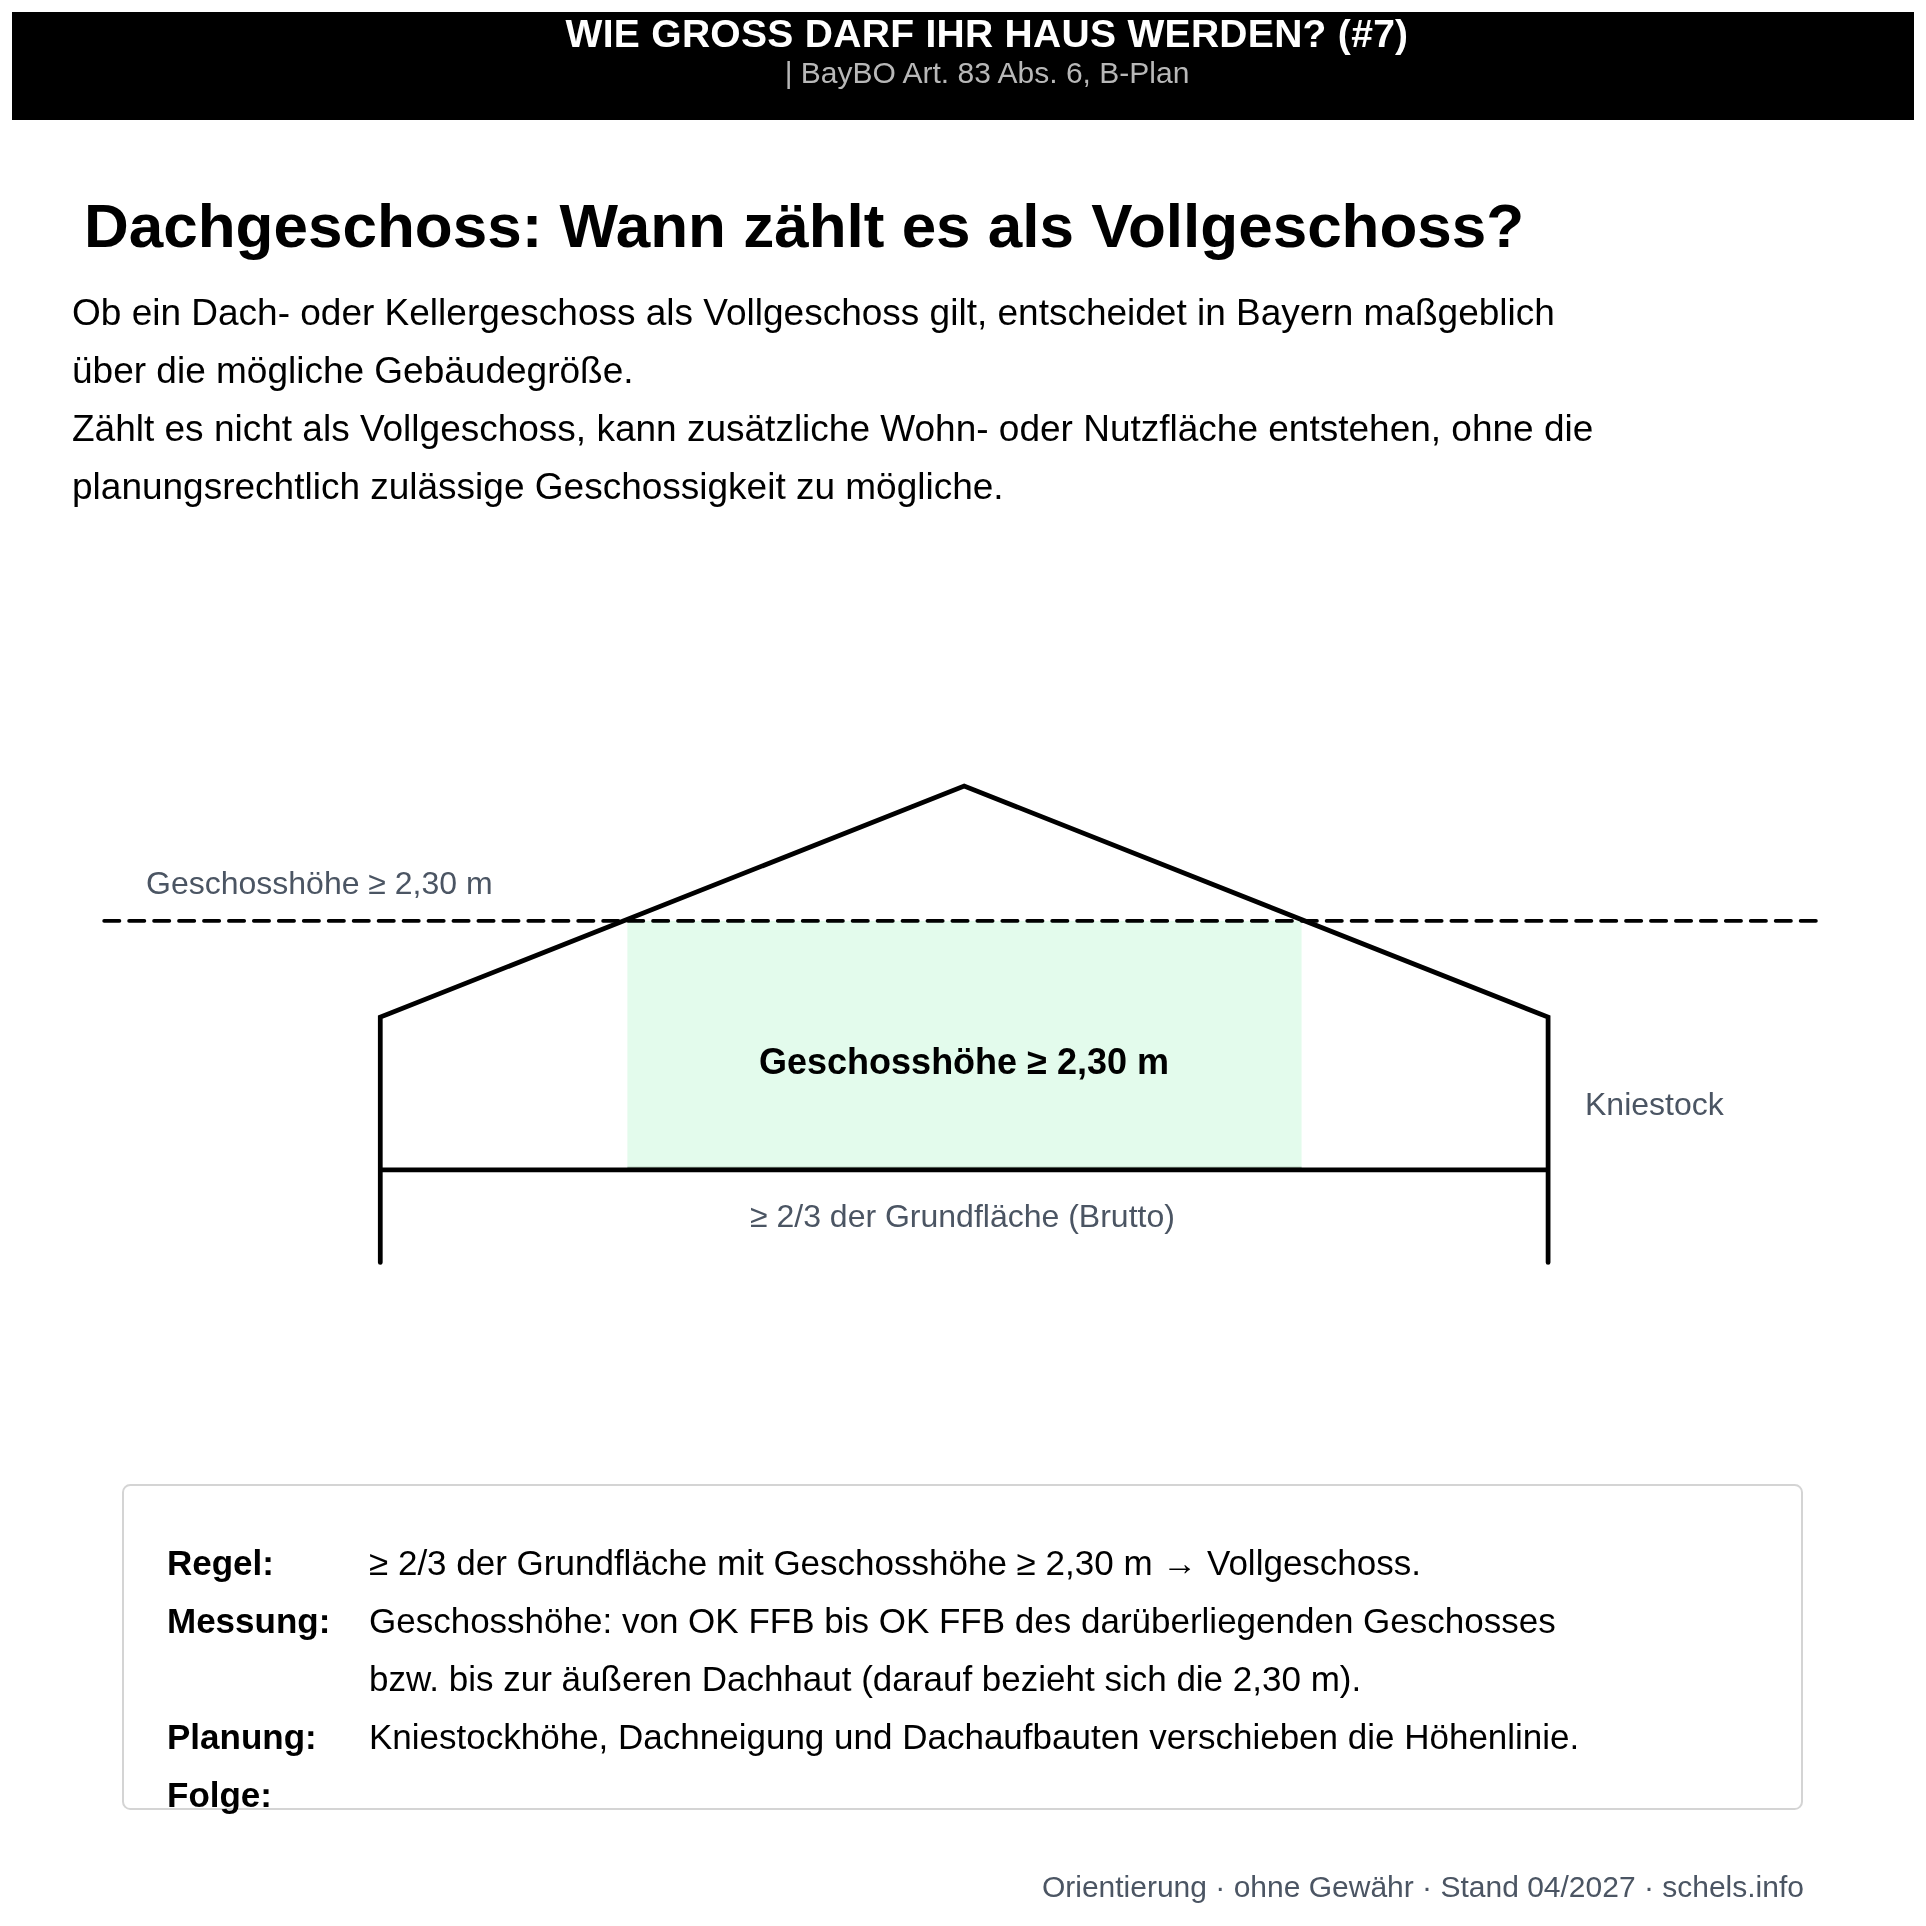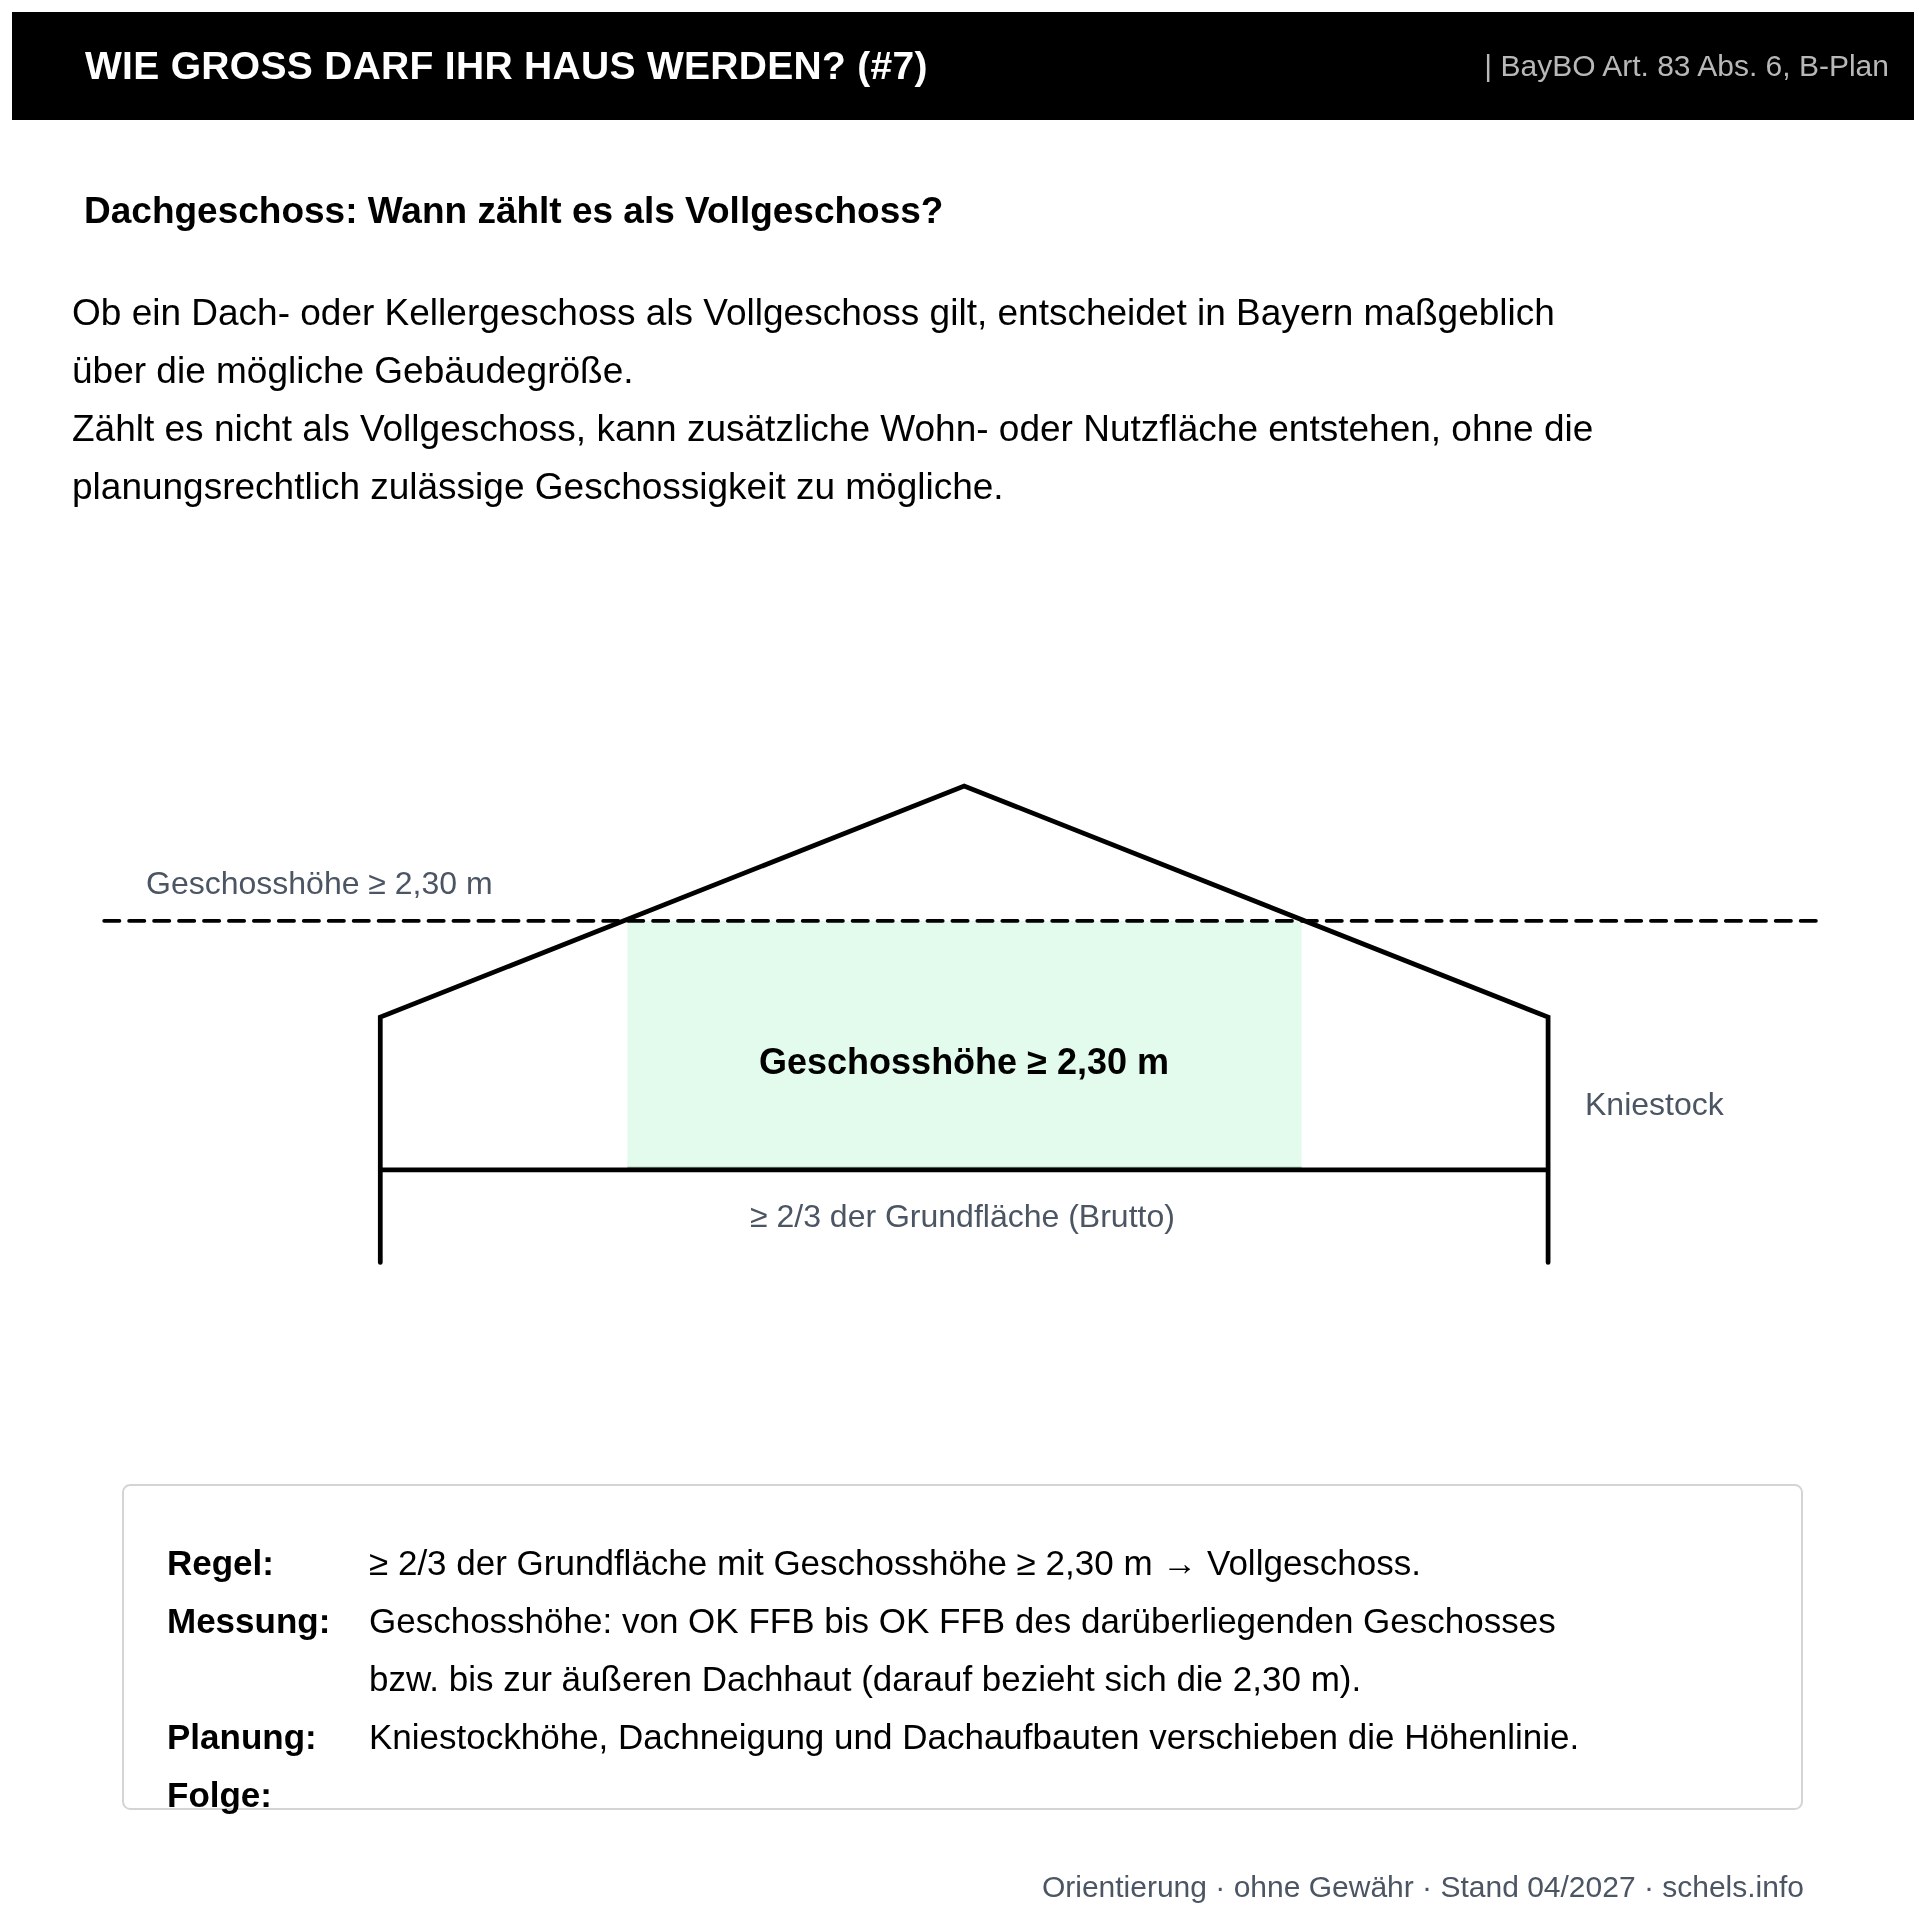--- a/index.html
+++ b/index.html
@@ -1,23 +1,23 @@
 <!DOCTYPE html>
 <html style="font-size:9.5px"><head>
 <meta charset="utf-8">
 <style>
   html, body { margin:0; padding:0; background:#ffffff; }
   body { width:1926px; height:1926px; position:relative; overflow:hidden;
          font-family:"Liberation Sans", "DejaVu Sans", sans-serif; color:#000; }
   .header { position:absolute; left:12px; top:12px; width:1902px; height:108px; background:#000;
-            display:flex; align-items:center; justify-content:space-between; box-sizing:border-box;
-            padding:0 25px 0 73px; }
+            display:flex; align-items:center; box-sizing:border-box;
+            padding:0 25px 0 73px;flex-direction:column; }
   .header-title { color:#fff; font-size:39px; font-weight:600; letter-spacing:0.3px; }
   .header-ref { color:#b8b8b8; font-size:30px; font-weight:300; }
-  .page-title { position:absolute; left:84px; top:189px; font-size:37px; font-weight:700; margin:0; line-height:1.2;text-align:right; }
+  .page-title { position:absolute; left:84px; top:189px; font-size:62px; font-weight:700; margin:0; line-height:1.2;text-align:right; }
   .intro { position:absolute; left:72px; top:284px; width:1760px; font-size:37px; line-height:58px; margin:0; }
   .intro p { margin:0; }
   .diagram { position:absolute; left:0; top:713px; width:1926px; height:594px; }
   .diagram svg { position:absolute; left:0; top:0; }
   .lbl { position:absolute; font-size:32px; color:#4b5563; white-space:nowrap; }
   .lbl-center { position:absolute; font-size:36px; font-weight:700; color:#000; white-space:nowrap; transform:translateX(-50%); }
   .rules { position:absolute; left:122px; top:1484px; width:1681px; height:326px; box-sizing:border-box;
            border:2.4px solid #d4d4d4; border-radius:8.3px; background:#fff; padding:48px 0 0 43px; }
   .rule-row { display:flex; font-size:35px; line-height:58px; }
   .rule-label { width:202px; font-weight:700; flex:none; }

